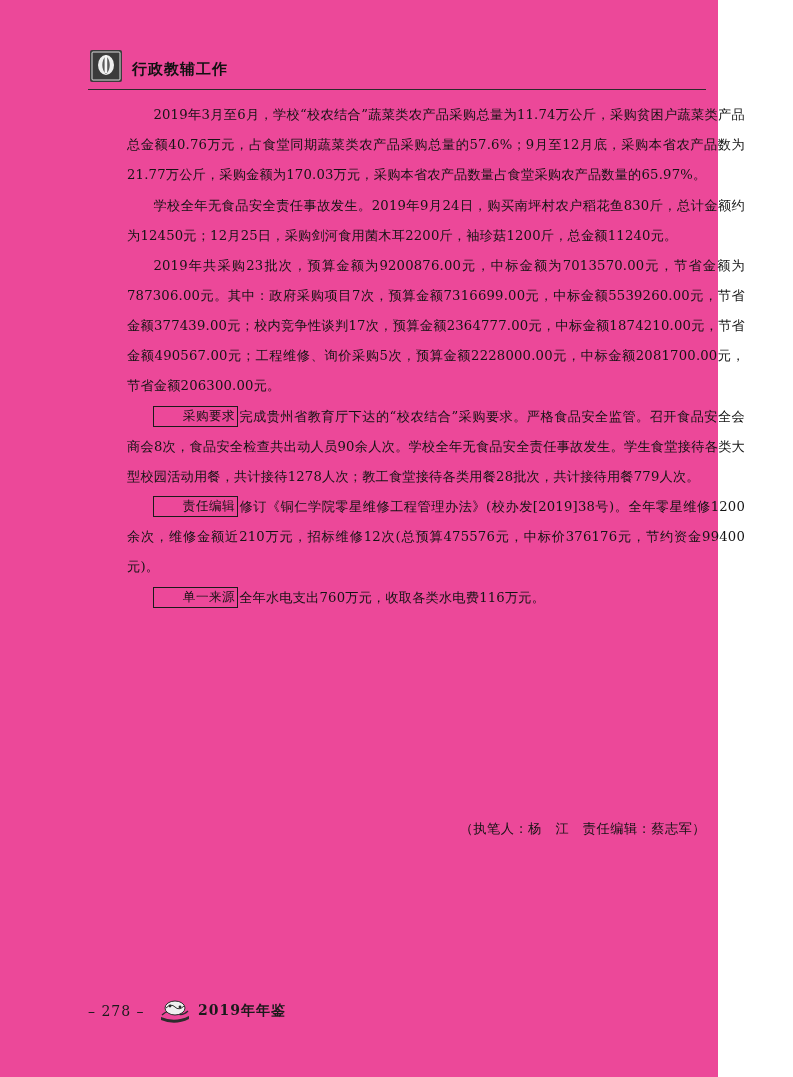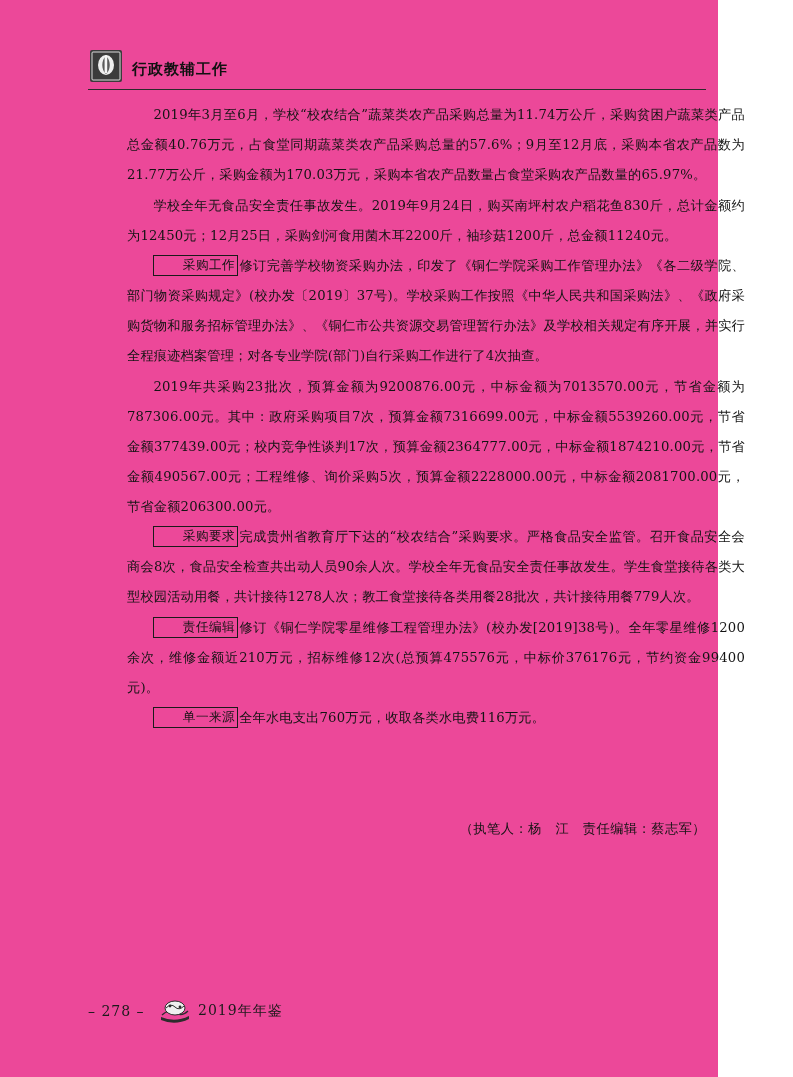--- a/index.html
+++ b/index.html
@@ -115,21 +115,21 @@
     left: 70px;
     top: 0px;
     width: 34px;
     height: 32px;
   }
   .footer-year {
     position: absolute;
     left: 110px;
     top: 7px;
     font-size: 14px;
-    font-weight: normal;
+    font-weight: bold;
     letter-spacing: 1px;
     color: #1a1a1a;
   }
 </style>
 </head>
 <body>
 
 <div class="page">
 
   <div class="header">
@@ -150,23 +150,20 @@
   <div class="content">
 
     <p class="para">
       <span>2019年3月至6月，学校“校农结合”蔬菜类农产品采购总量为11.74万公斤，采购贫困户蔬菜类产品总金额40.76万元，占食堂同期蔬菜类农产品采购总量的57.6%；9月至12月底，采购本省农产品数为21.77万公斤，采购金额为170.03万元，采购本省农产品数量占食堂采购农产品数量的65.97%。</span>
     </p>
 
     <p class="para">
       <span>学校全年无食品安全责任事故发生。2019年9月24日，购买南坪村农户稻花鱼830斤，总计金额约为12450元；12月25日，采购剑河食用菌木耳2200斤，袖珍菇1200斤，总金额11240元。</span>
     </p>
 
-    <p class="para">
-      <span class="boxed">采购工作</span><span>修订完善学校物资采购办法，印发了《铜仁学院采购工作管理办法》《各二级学院、部门物资采购规定》(校办发〔2019〕37号)。学校采购工作按照《中华人民共和国采购法》、《政府采购货物和服务招标管理办法》、《铜仁市公共资源交易管理暂行办法》及学校相关规定有序开展，并实行全程痕迹档案管理；对各专业学院(部门)自行采购工作进行了4次抽查。</span>
-    </p>
 
     <p class="para">
       <span>2019年共采购23批次，预算金额为9200876.00元，中标金额为7013570.00元，节省金额为787306.00元。其中：政府采购项目7次，预算金额7316699.00元，中标金额5539260.00元，节省金额377439.00元；校内竞争性谈判17次，预算金额2364777.00元，中标金额1874210.00元，节省金额490567.00元；工程维修、询价采购5次，预算金额2228000.00元，中标金额2081700.00元，节省金额206300.00元。</span>
     </p>
 
     <p class="para">
       <span class="boxed">采购要求</span><span>完成贵州省教育厅下达的“校农结合”采购要求。严格食品安全监管。召开食品安全会商会8次，食品安全检查共出动人员90余人次。学校全年无食品安全责任事故发生。学生食堂接待各类大型校园活动用餐，共计接待1278人次；教工食堂接待各类用餐28批次，共计接待用餐779人次。</span>
     </p>
 
     <p class="para">

